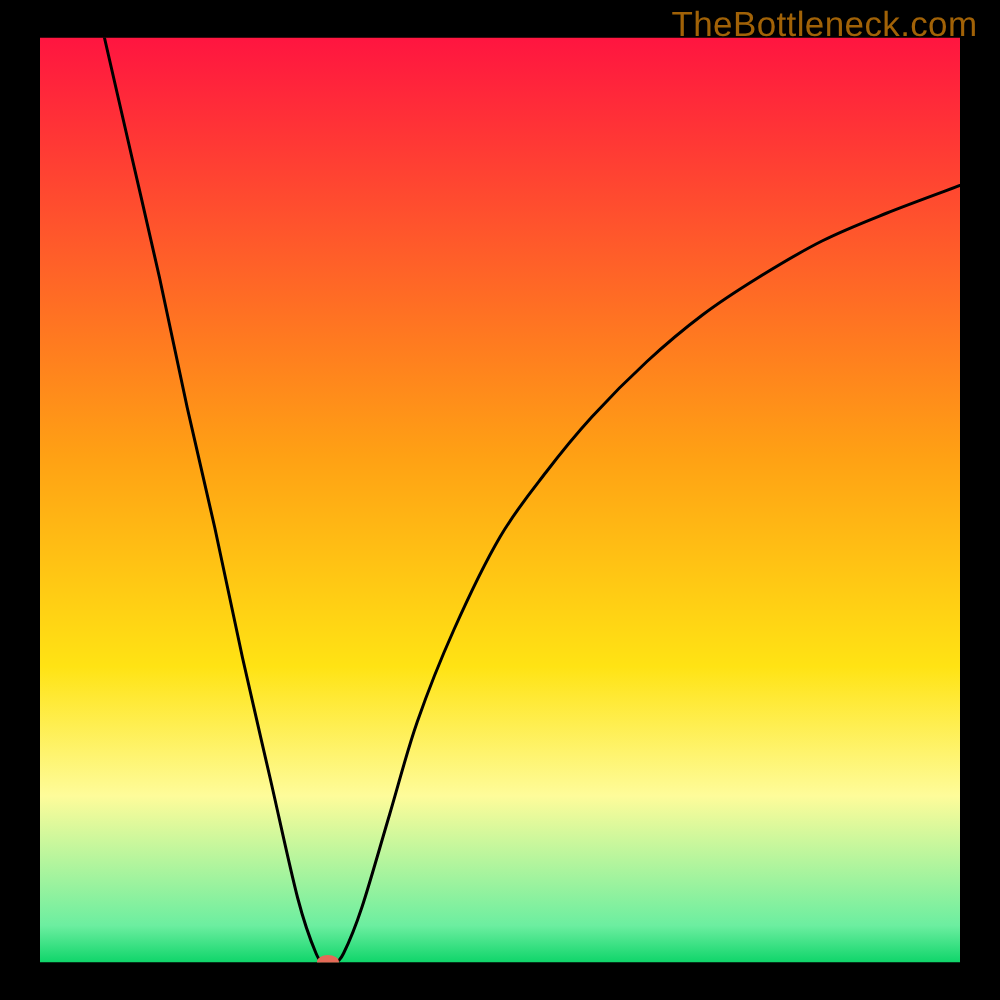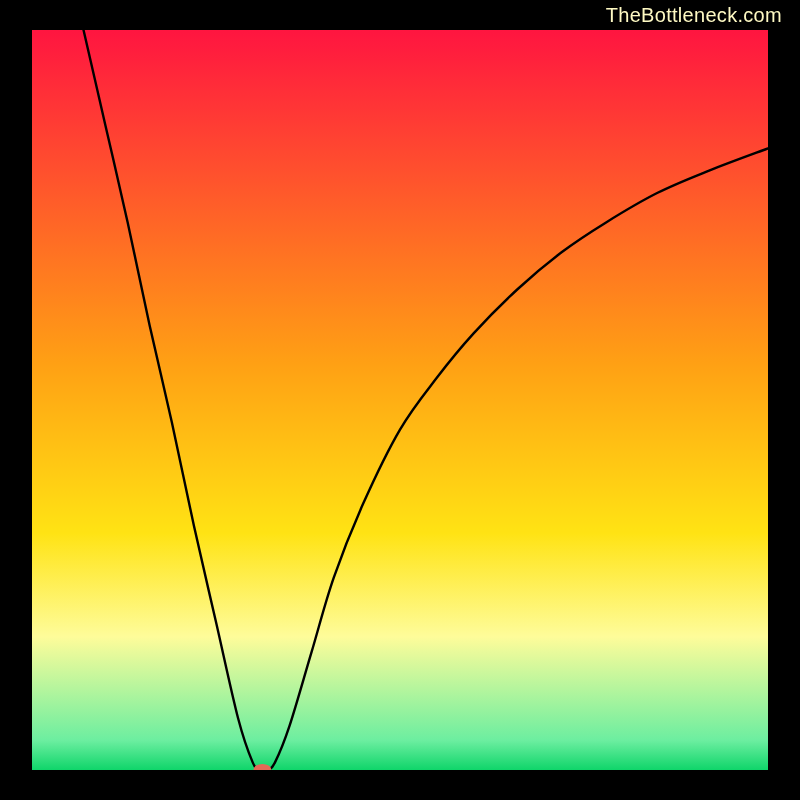--- a/index.html
+++ b/index.html
@@ -14,22 +14,22 @@
   .frame {
     position: relative;
     width: 800px;
     height: 800px;
     background: #000;
   }
   .watermark {
     position: absolute;
     top: 4px;
     right: 18px;
-    color: #fef9c3;
-    font-size: 20px;
+    color: #a16207;
+    font-size: 28px;
     font-weight: 500;
     letter-spacing: 0.3px;
     z-index: 5;
   }
   .plot-area {
     position: absolute;
     left: 32px;
     top: 30px;
     width: 736px;
     height: 740px;

